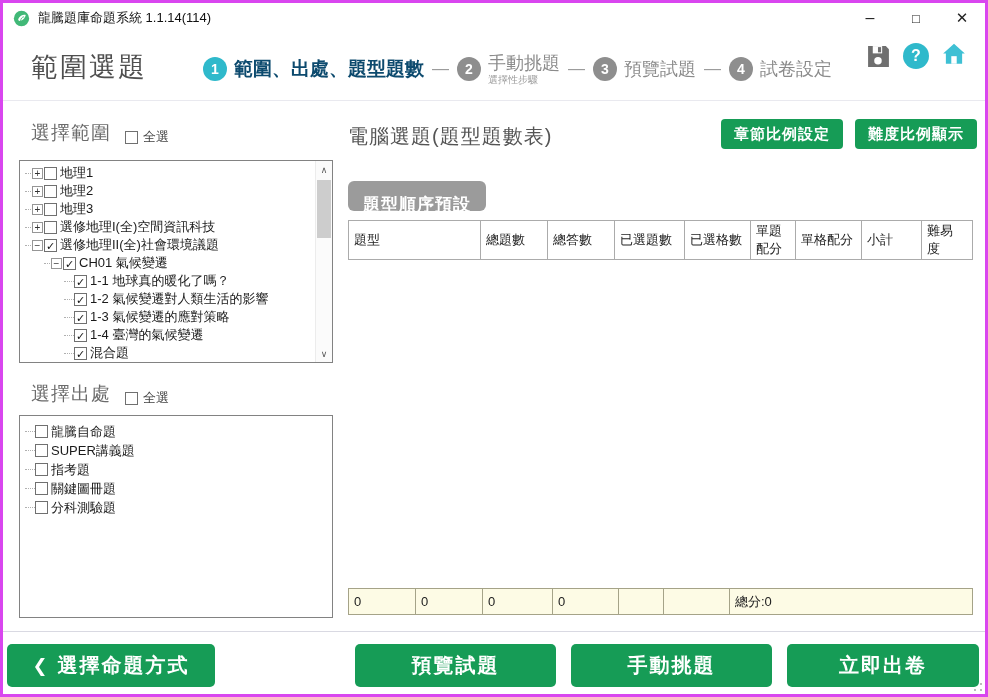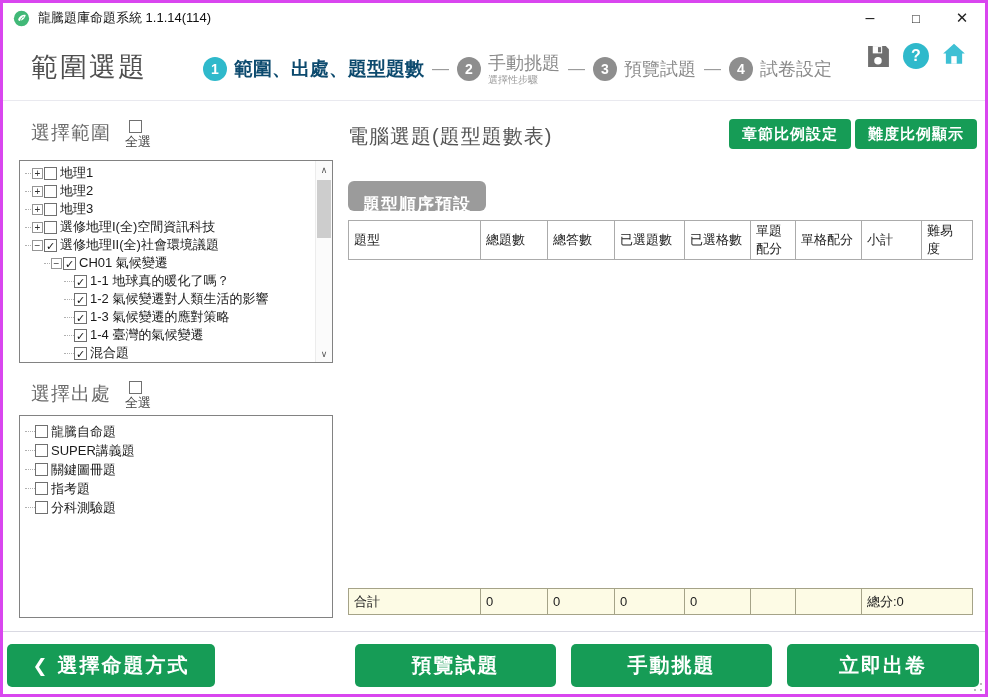--- a/index.html
+++ b/index.html
@@ -30,23 +30,23 @@
   .steptext { display:flex; flex-direction:column; margin-left:7px; }
   .steptext .main { font-size:18px; color:#8b8b8b; line-height:20px; }
   .steptext .sub { font-size:10px; color:#9c9c9c; line-height:13px; }
   .stepdash { color:#9a9a9a; font-size:17px; margin:0 8px; }
   .hdricons { position:absolute; top:38px; right:18px; display:flex; align-items:center; gap:12px; }
   .saveicon svg { display:block; }
   .helpicon { width:26px; height:26px; border-radius:50%; background:#2fb9cb; color:#fff; font-size:16px; font-weight:bold; display:flex; align-items:center; justify-content:center; }
   .divider-top { position:absolute; left:0; right:0; top:97px; border-top:1px solid #e9e9ef; }
   .divider-bottom { position:absolute; left:0; right:0; top:628px; border-top:1px solid #d9d9e2; }
   
-  .sectionhead { position:absolute; display:flex; align-items:flex-start; }
+  .sectionhead { position:absolute; display:flex; align-items:flex-end; }
   .sectiontitle { font-size:19px; color:#6b6b6b; letter-spacing:1px; }
-  .selall { display:flex; align-items:center; margin-left:14px;flex-direction:column; }
+  .selall { display:flex; align-items:center; margin-left:14px; }
   .selall .cb { margin-right:5px; }
   .selall-label { font-size:13px; color:#444; }
   .listbox { position:absolute; left:16px; width:314px; height:203px; background:#fff; border:1px solid #828282; overflow:hidden; }
   #rangebox { top:157px; }
   #sourcebox { top:412px; }
   .treewrap { padding-top:3px; }
   .trow { display:flex; align-items:center; height:18px; }
   .ind0 { padding-left:5px; }
   .ind1 { padding-left:24px; }
   .ind2 { padding-left:44px; }
@@ -55,21 +55,21 @@
   .exp { width:11px; height:11px; border:1px solid #969696; background:#fff; font-size:10px; line-height:9px; text-align:center; color:#333; flex:none; margin:0 1px; }
   .cb { width:13px; height:13px; border:1px solid #707070; background:#fff; font-size:11px; line-height:12px; text-align:center; color:#111; font-weight:bold; flex:none; }
   .tlabel { font-size:13px; color:#1a1a1a; margin-left:3px; white-space:nowrap; }
   
   .sbar { position:absolute; top:0; right:0; bottom:0; width:17px; background:#fbfbfb; border-left:1px solid #ececec; }
   .sbtn { position:absolute; left:0; width:16px; height:17px; display:flex; align-items:center; justify-content:center; font-size:9px; color:#555; }
   .sbtn.up { top:0; } .sbtn.down { bottom:0; }
   .sthumb { position:absolute; left:1px; right:1px; top:19px; height:58px; background:#cdcdcd; }
   
   .righttitle { position:absolute; left:345px; top:120px; font-size:20px; color:#555; letter-spacing:1px; }
-  .rightbtns { position:absolute; top:116px; right:8px; display:flex; gap:4px; }
+  .rightbtns { position:absolute; top:116px; right:8px; display:flex; gap:12px; }
   .greenbtn-sm { background:#169c56; color:#fff; font-size:15px; font-weight:bold; border:none; border-radius:4px; height:30px; padding:0 13px; letter-spacing:1px; }
   .presettab { position:absolute; left:345px; top:178px; height:30px; background:#9b9b9b; color:#fff; font-size:17px; font-weight:bold; border:none; border-radius:6px; padding:12px 15px; letter-spacing:1px; }
   .qtable { position:absolute; left:345px; top:217px; width:625px; border:1px solid #ababab; display:flex; height:40px; background:#fff; }
   .qtable .cell { border-right:1px solid #ababab; padding:2px 5px; font-size:13px; color:#222; display:flex; align-items:center; }
   .qtable .cell:last-child { border-right:none; }
   .totalrow { position:absolute; left:345px; top:585px; width:625px; border:1px solid #a5a388; display:flex; height:27px; background:#fdfbe5; }
   .totalrow .cell { border-right:1px solid #a5a388; padding:2px 5px; font-size:13px; color:#222; display:flex; align-items:center; }
   .totalrow .cell:last-child { border-right:none; }
   .c0{width:132px;} .c1{width:67px;} .c2{width:67px;} .c3{width:70px;} .c4{width:66px;}
   .c5{width:45px;} .c6{width:66px;} .c7{width:60px;} .c8{width:48px;} .c78{width:108px;}
@@ -239,26 +239,26 @@
         <span class="tlabel">龍騰自命題</span>
       </div>
       <div class="trow ind0" style="height:19px;">
         <span class="dot w"></span>
         <span class="cb"></span>
         <span class="tlabel">SUPER講義題</span>
       </div>
       <div class="trow ind0" style="height:19px;">
         <span class="dot w"></span>
         <span class="cb"></span>
+        <span class="tlabel">指考題</span>
+      </div>
+      <div class="trow ind0" style="height:19px;">
+        <span class="dot w"></span>
+        <span class="cb"></span>
         <span class="tlabel">關鍵圖冊題</span>
-      </div>
-      <div class="trow ind0" style="height:19px;">
-        <span class="dot w"></span>
-        <span class="cb"></span>
-        <span class="tlabel">指考題</span>
       </div>
       <div class="trow ind0" style="height:19px;">
         <span class="dot w"></span>
         <span class="cb"></span>
         <span class="tlabel">分科測驗題</span>
       </div>
     </div>
   </div>
 
   <div class="righttitle">電腦選題(題型題數表)</div>
@@ -275,21 +275,20 @@
     <div class="cell c2">總答數</div>
     <div class="cell c3">已選題數</div>
     <div class="cell c4">已選格數</div>
     <div class="cell c5">單題配分</div>
     <div class="cell c6">單格配分</div>
     <div class="cell c7">小計</div>
     <div class="cell c8">難易度</div>
   </div>
 
   <div class="totalrow">
-    <div class="cell c0">合計</div>
     <div class="cell c1">0</div>
     <div class="cell c2">0</div>
     <div class="cell c3">0</div>
     <div class="cell c4">0</div>
     <div class="cell c5"></div>
     <div class="cell c6"></div>
     <div class="cell c78">總分:0</div>
   </div>
 
   <div class="divider-bottom"></div>

